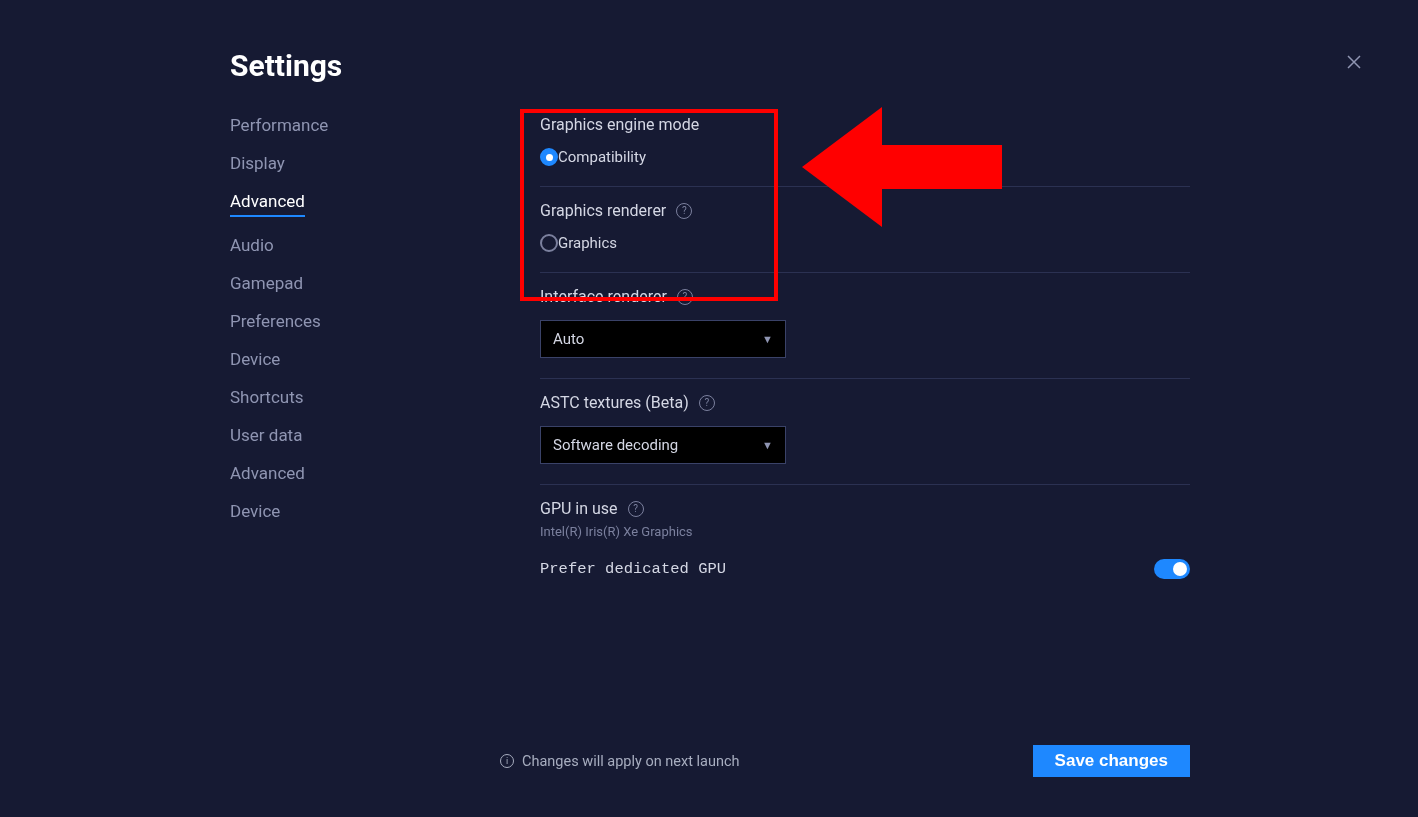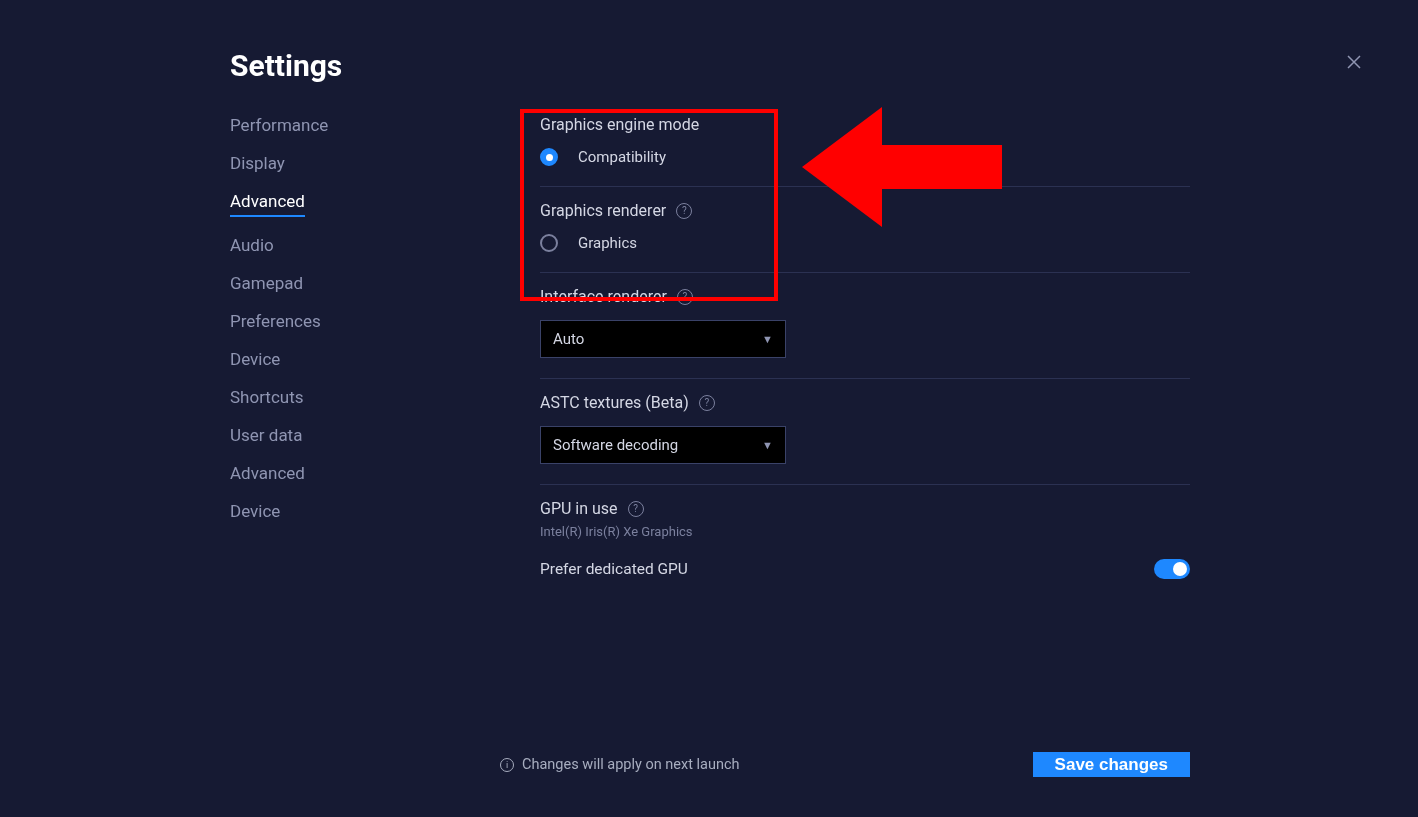--- a/index.html
+++ b/index.html
@@ -80,21 +80,21 @@
     font-size: 10px;
     color: #7b809e;
   }
   .radio-row {
     display: flex;
     gap: 0;
   }
   .radio-option {
     display: flex;
     align-items: center;
-    gap: 20px;
+    gap: 0;
     cursor: pointer;
     font-size: 15px;
     color: #d4d7e4;
     width: 350px;
   }
   .radio {
     width: 18px; height: 18px;
     border-radius: 50%;
     border: 2px solid #7b809e;
     display: inline-flex;
@@ -133,20 +133,21 @@
   }
   .prefer-row {
     display: flex;
     align-items: center;
     justify-content: space-between;
     margin-top: 8px;
   }
   .prefer-label {
     font-size: 15.5px;
     color: #d4d7e4;
+    font-family: Liberation Mono, monospace;
   }
   .toggle {
     width: 36px; height: 20px;
     background: #1e88ff;
     border-radius: 999px;
     position: relative;
     cursor: pointer;
   }
   .toggle::after {
     content: "";
@@ -181,21 +182,21 @@
     align-items: center;
     justify-content: center;
     font-size: 9px;
   }
   .save-btn {
     background: #1e88ff;
     color: #ffffff;
     font-size: 17px;
     font-weight: 600;
     border: none;
-    height: 25px;
+    height: 32px;
     padding: 0 22px;
     cursor: pointer;
   }
   .highlight-box {
     position: absolute;
     top: -6px;
     left: -20px;
     width: 258px;
     height: 192px;
     border: 4px solid #ff0000;

